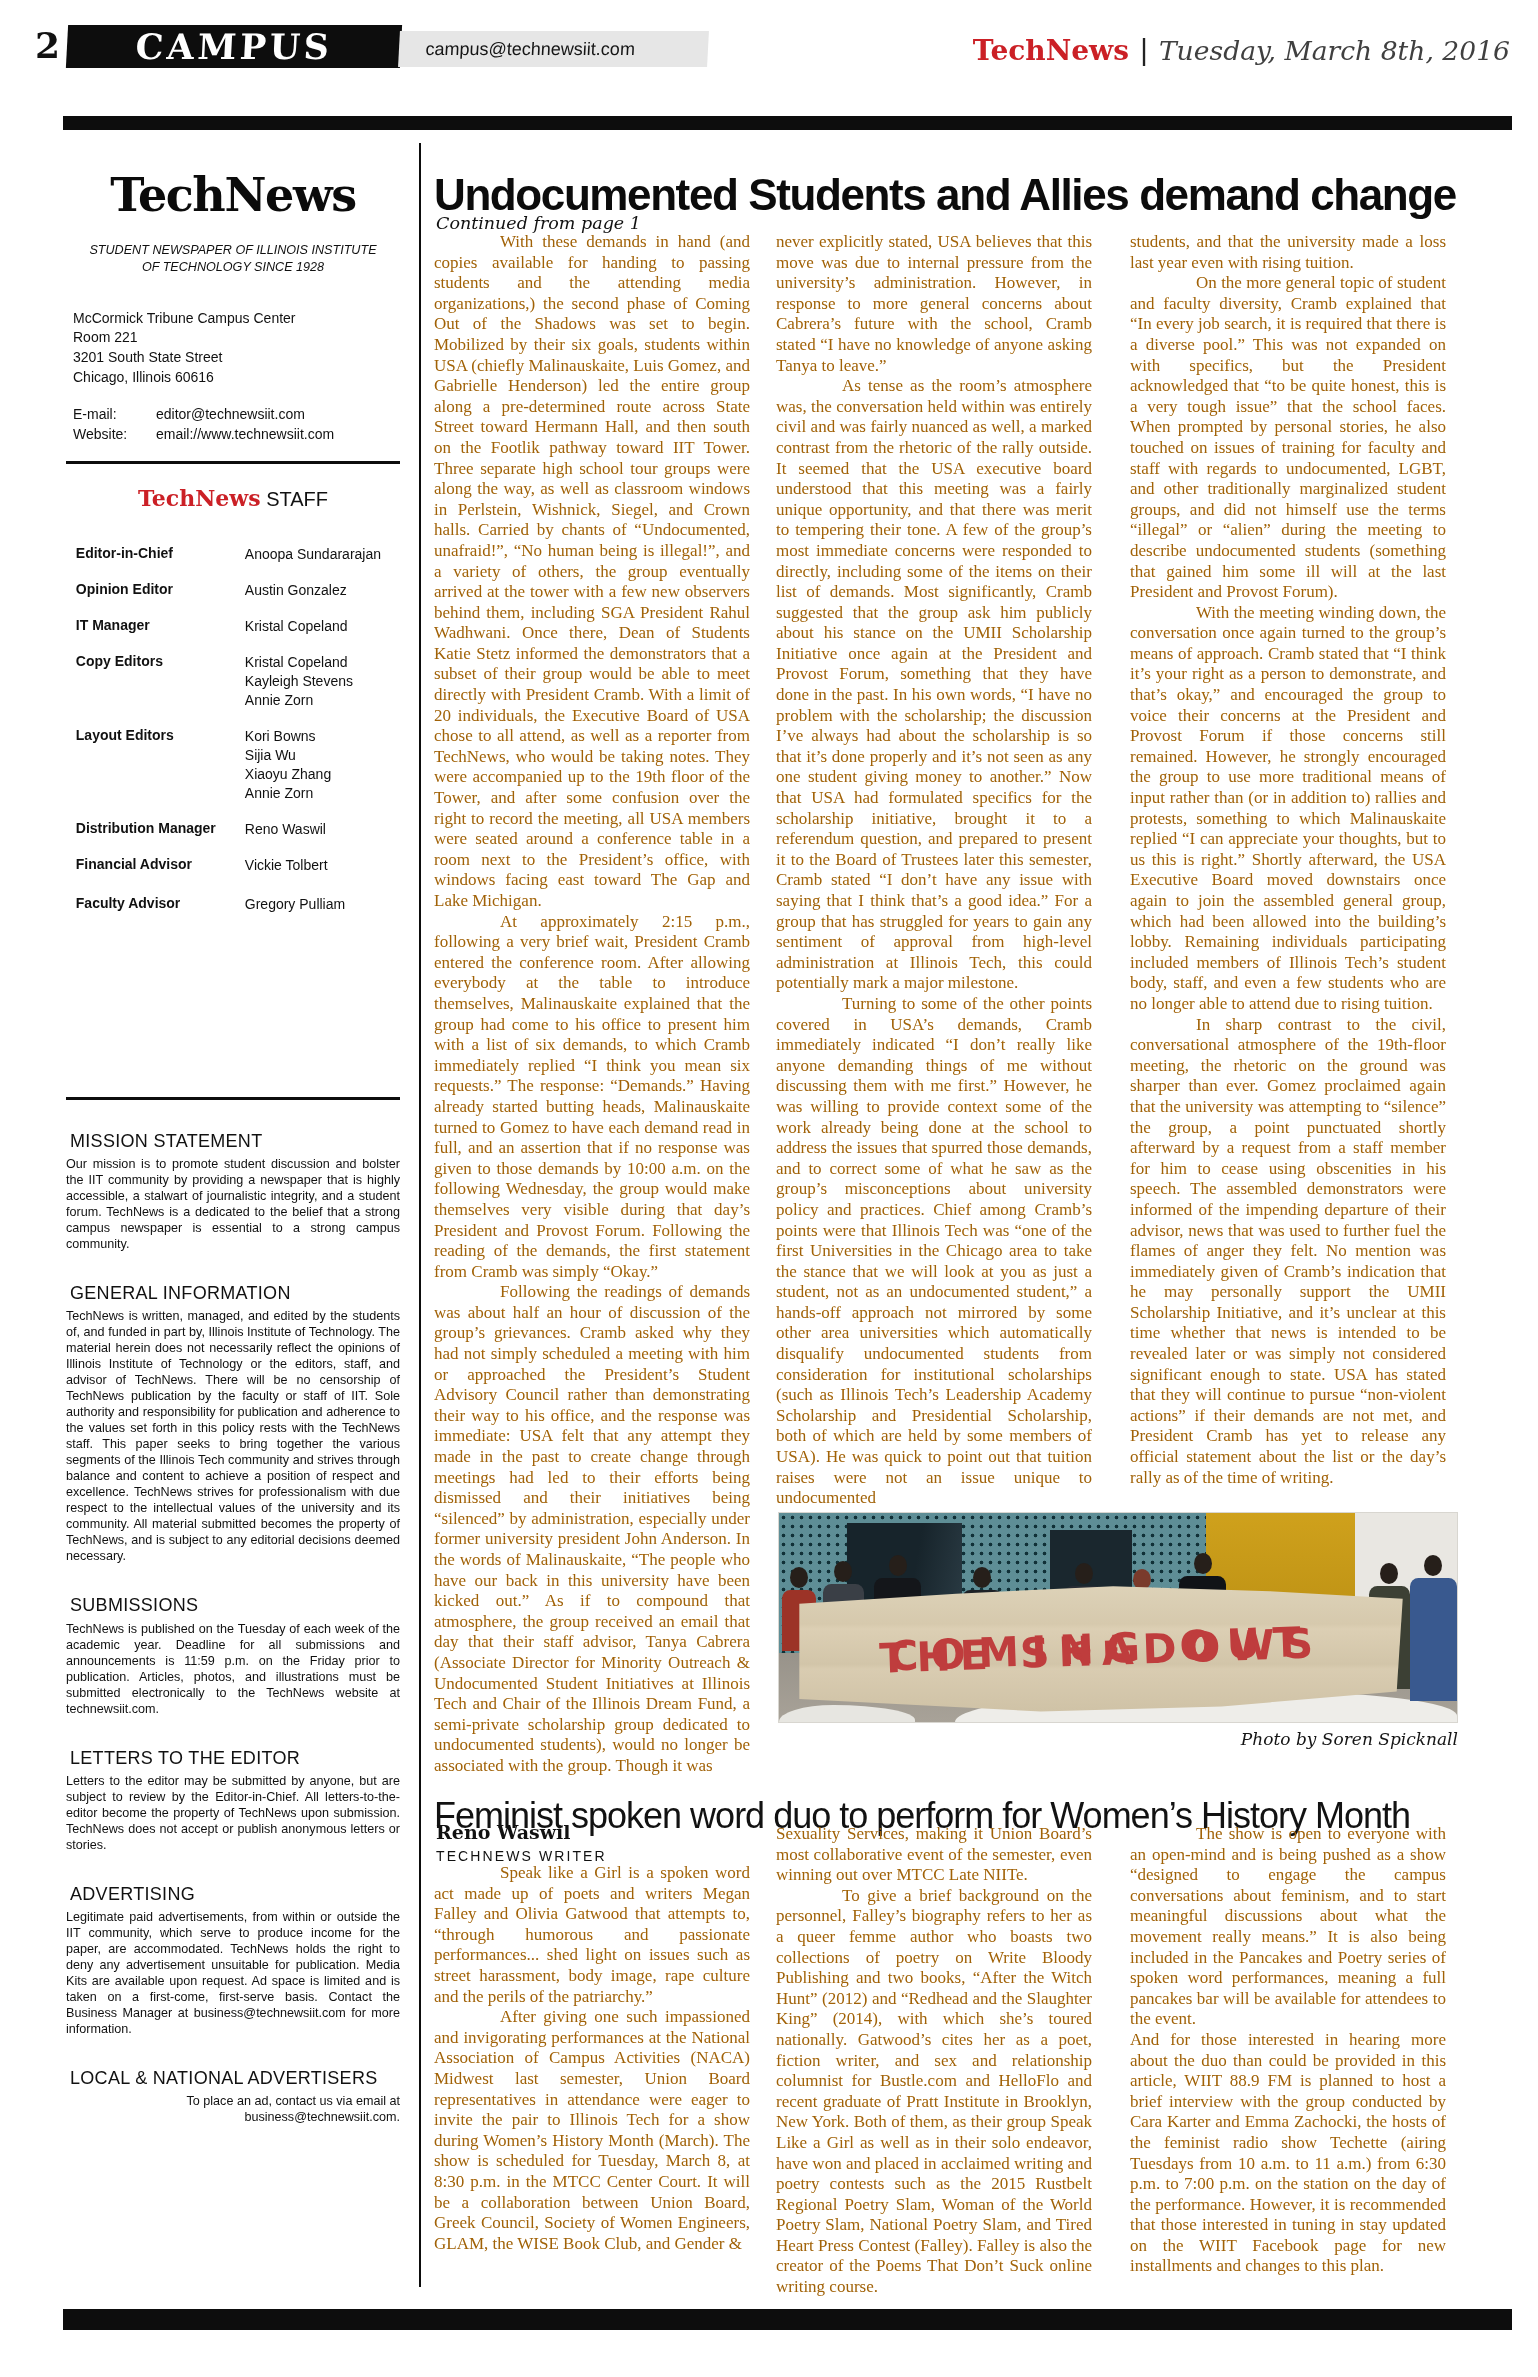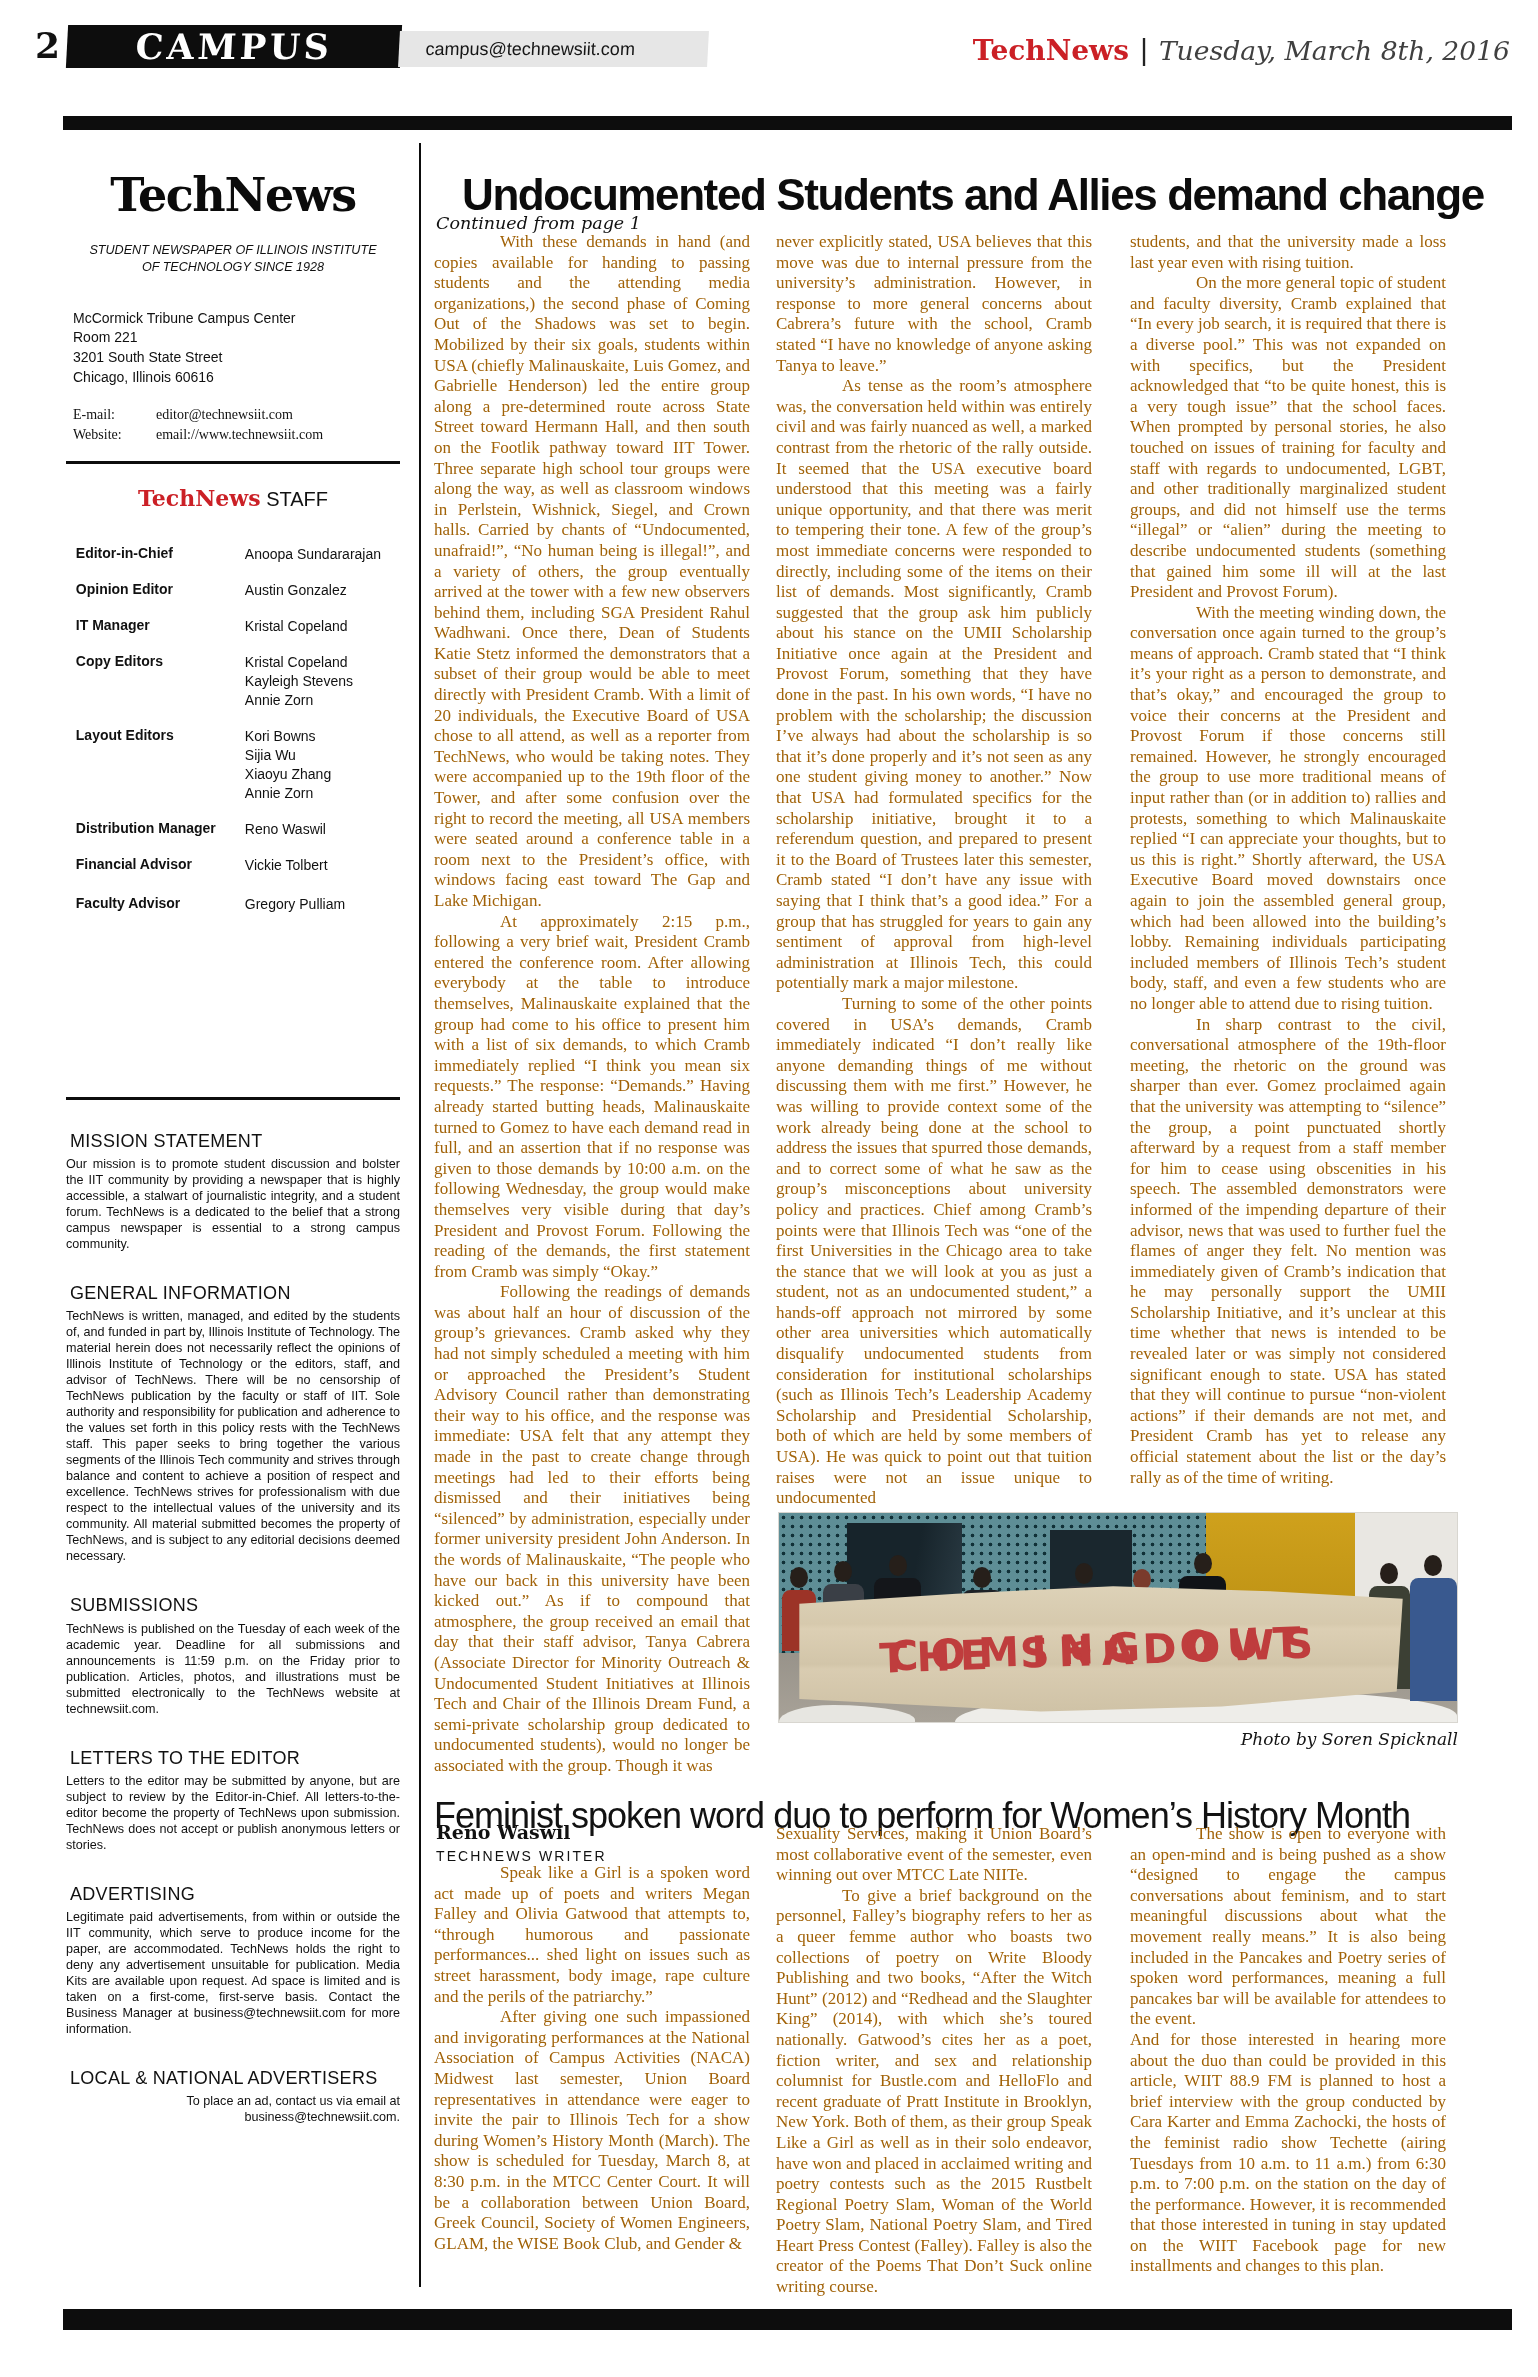--- a/index.html
+++ b/index.html
@@ -22,40 +22,40 @@
   .bottom-bar{position:absolute;left:63px;top:2309px;width:1449px;height:21px;background:#0d0d0d;}
 
   
   #sidebar{position:absolute;left:66px;top:168px;width:334px;}
   .logo{font:700 46px "DejaVu Serif",serif;letter-spacing:-1.4px;text-align:center;color:#0b0b0b;}
   .tagline{margin-top:19.6px;font:italic 12.6px "Liberation Sans",sans-serif;text-align:center;
            line-height:1.4;padding:0 18px;}
   .addr{margin-top:32px;font:14px "Liberation Sans",sans-serif;line-height:19.6px;padding-left:7px;
         white-space:pre-line;}
   .contact{margin-top:18px;padding-left:7px;font:14px "Liberation Sans",sans-serif;line-height:19.6px;}
-  .contact-row{display:flex;font-family:Liberation Serif, serif;}
+  .contact-row{display:flex;}
   .contact-label{width:83px;}
   .rule{height:2.8px;background:#0d0d0d;margin-top:17px;}
   .rule2{margin-top:183px;}
   .staff-title{margin-top:21px;text-align:center;}
   .staff-title .red{font:700 22px "DejaVu Serif",serif;color:#cb2026;}
   .staff-title .blk{font:20px "Liberation Sans",sans-serif;color:#111;margin-left:5.6px;}
   .staff-list{margin-top:34px;padding-left:9.8px;}
   .staff-row{display:flex;margin-bottom:17px;}
   .staff-row.tight{margin-bottom:20px;}
   .staff-role{width:169px;font:700 14px "Liberation Sans",sans-serif;}
   .staff-names{font:14px/19px "Liberation Sans",sans-serif;white-space:pre-line;}
   .side-section .shead{margin:31px 4px 0;font:400 18px "Liberation Sans",sans-serif;letter-spacing:0.3px;}
   .side-section .sbody{margin:4.2px 0 0;font:12.6px/16px "Liberation Sans",sans-serif;text-align:justify;}
   .side-section .sbody.left{text-align:right;}
 
   
   .vrule{position:absolute;left:419px;top:143px;width:2.1px;height:2144px;background:#0d0d0d;}
   .headline1{position:absolute;left:434px;top:141px;width:1035px;white-space:nowrap;
-             font:700 44px/1.15 "Liberation Sans",sans-serif;letter-spacing:-1.4px;color:#0c0c0c;margin-left:28px;}
+             font:700 44px/1.15 "Liberation Sans",sans-serif;letter-spacing:-1.4px;color:#0c0c0c;}
   .continued{position:absolute;left:436px;top:213px;font:italic 17.5px "DejaVu Serif",serif;}
   .acol{position:absolute;width:316px;font:17px/20.6px "Liberation Serif",serif;
         text-align:justify;color:#a16207;}
   .acol p{margin:0;}
   .acol p.ind{text-indent:66px;}
   #a1c1{left:434px;top:232px;}
   #a1c2{left:776px;top:232px;}
   #a1c3{left:1130px;top:232px;}
 
   

